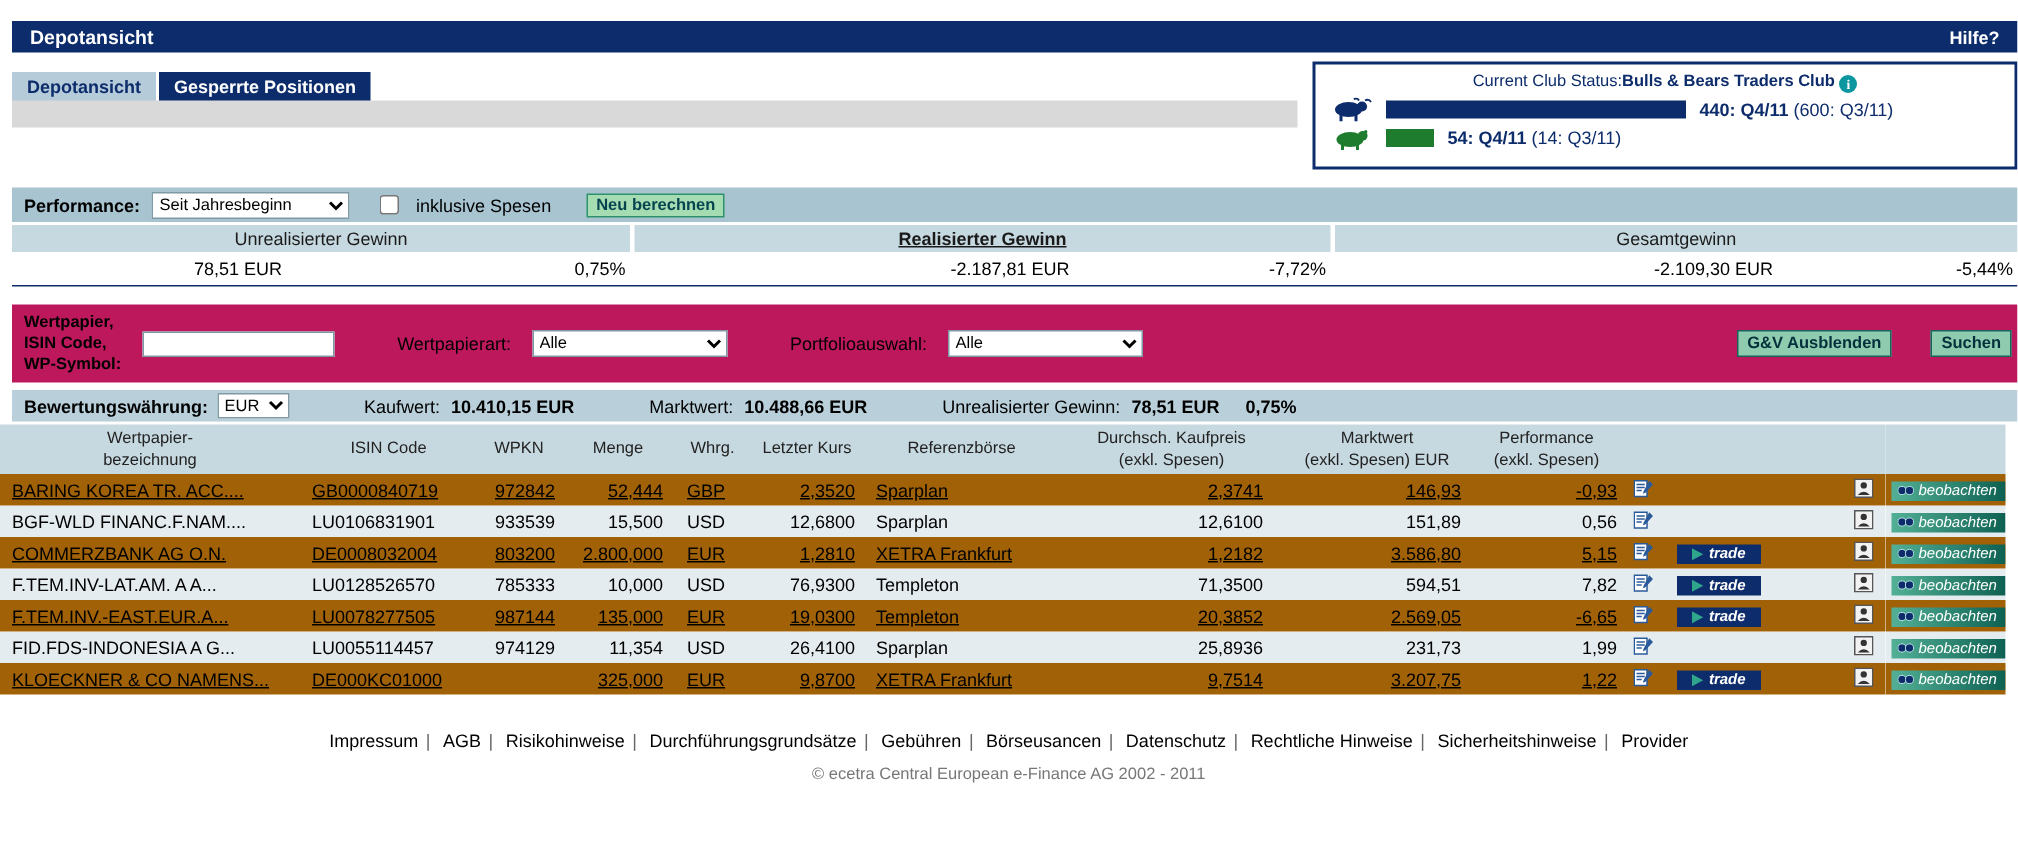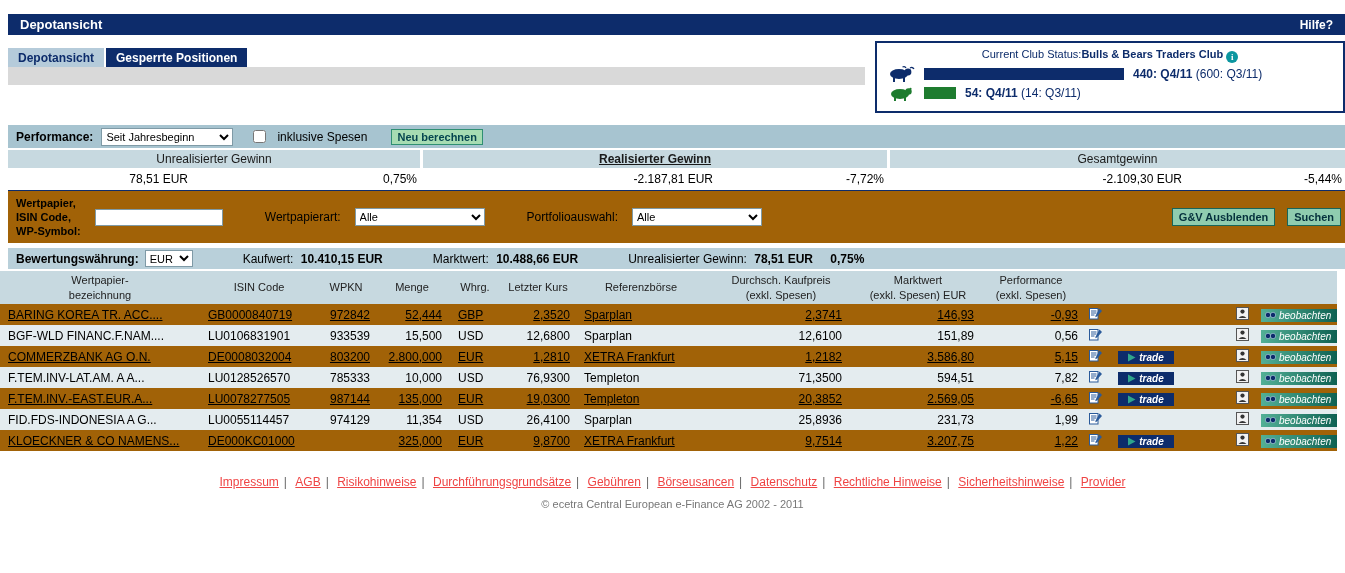--- a/index.html
+++ b/index.html
@@ -55,28 +55,28 @@
   .gain-values .gain-vseg:nth-child(2){width:464px;}
   .gain-values .gain-vseg:nth-child(3){width:455px;}
   .gain-amount{text-align:right;}
   .gain-vseg:nth-child(1) .gain-amount{width:180px;}
   .gain-vseg:nth-child(2) .gain-amount{width:290px;}
   .gain-vseg:nth-child(3) .gain-amount{width:292px;}
   .gain-percent{flex:1;text-align:right;padding-right:3px;}
   .navy-rule{height:1px;background:#0d2c6b;}
 
   
-  .filter-bar{margin-top:0;background:#a16207;height:52px;display:flex;align-items:center;
+  .filter-bar{margin-top:12px;background:#be185d;height:52px;display:flex;align-items:center;
     padding:0 4px 0 8px;}
   .filter-id-label{font-size:11px;font-weight:bold;line-height:1.3;}
   .search-input{width:128px;height:17px;border:1px solid #7f9aa6;margin-left:14px;font-size:11px;
     padding:0 3px;background:#fff;}
   .filter-label{margin-left:42px;}
   .filter-select{width:130px;margin-left:14px;}
-  .filter-buttons{margin-left:auto;display:flex;gap:12px;align-items:center;padding-left:15px;}
+  .filter-buttons{margin-left:auto;display:flex;gap:26px;align-items:center;padding-left:15px;}
   .btn-teal{background:#8fccaf;border:1px solid #17655a;color:#04303c;font-weight:bold;font-size:11px;
     padding:2px 6px;cursor:pointer;font-family:inherit;white-space:nowrap;}
 
   
   .summary-bar{margin-top:5px;background:#b9d0da;height:21px;display:flex;align-items:center;
     padding-left:8px;font-size:12px;}
   .sum-cur-label{font-weight:bold;}
   .currency-select{width:48px;height:17px;margin-left:6px;}
   .sum-group{margin-left:50px;white-space:nowrap;}
   .sum-val{font-weight:bold;margin-left:4px;}
@@ -107,21 +107,21 @@
   .note-icon,.info-icon{display:inline-block;cursor:pointer;vertical-align:middle;}
   .trade-btn{display:inline-flex;align-items:center;justify-content:center;gap:3px;width:56px;
     height:13px;background:#0d2c6b;cursor:pointer;vertical-align:middle;}
   .trade-txt{color:#fff;font-size:10px;font-style:italic;font-weight:bold;line-height:13px;}
   .watch-btn{display:inline-flex;align-items:center;gap:3px;width:76px;height:13px;
     background:linear-gradient(90deg,#53b096,#0e6152);padding:0 4px;cursor:pointer;vertical-align:middle;}
   .watch-txt{color:#fff;font-size:10px;font-style:italic;line-height:13px;}
 
   
   .footer-links{margin-top:24px;text-align:center;font-size:12px;color:#666;}
-  .footer-links a{color:#ef4444;margin:0 5px;cursor:pointer;text-decoration:underline;}
+  .footer-links a{color:#000000;margin:0 5px;cursor:pointer;}
   .footer-links .sep{color:#666;}
   .copyright{text-align:center;font-size:11px;color:#777;margin-top:9px;}
 </style>
 </head>
 <body>
 
 <div class="page">
 
   <div class="bar titlebar">
     <span>Depotansicht</span>

